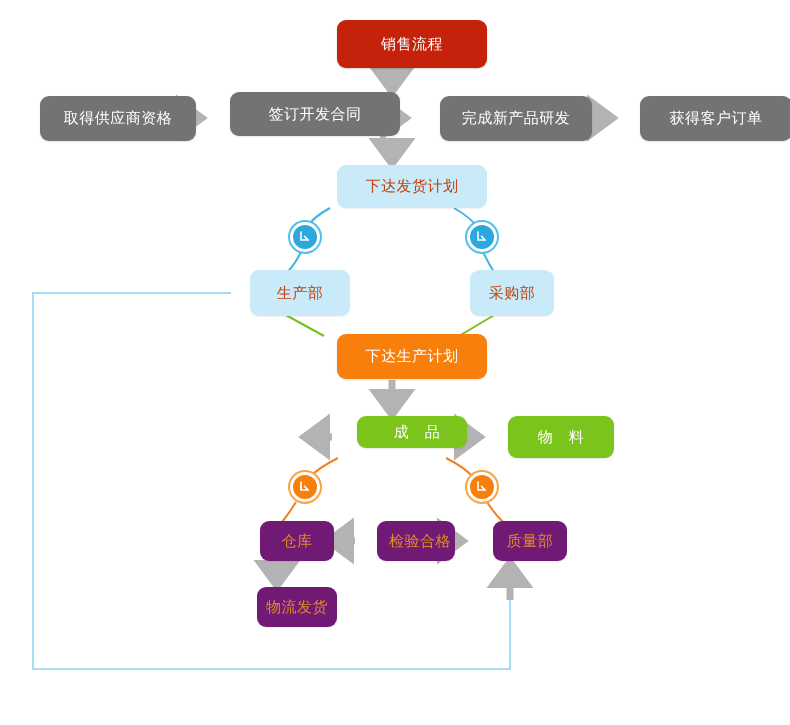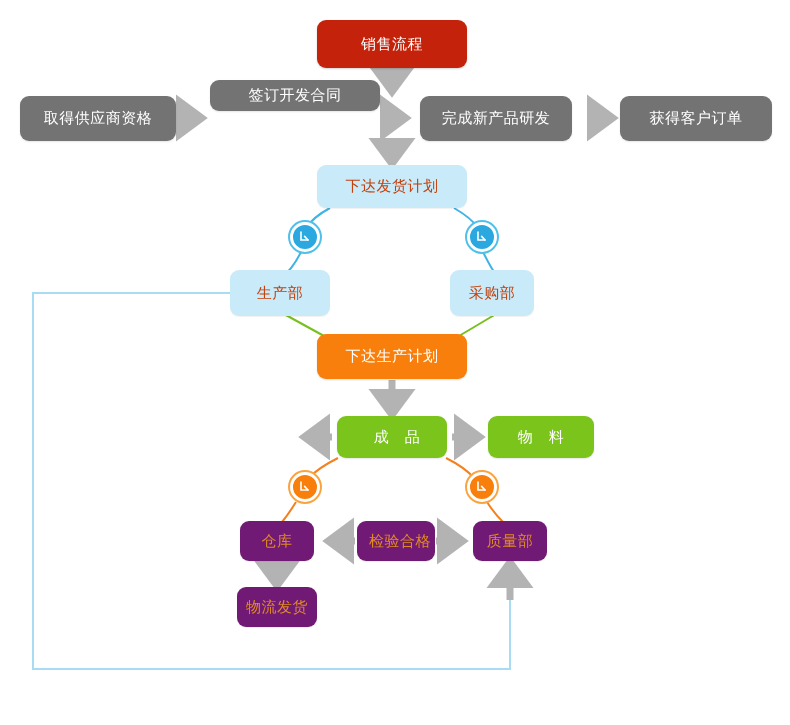--- a/index.html
+++ b/index.html
@@ -30,20 +30,21 @@
     box-sizing: border-box;
     display: flex;
     align-items: center;
     justify-content: center;
     border-radius: 9px;
     font-size: 15px;
     letter-spacing: 0.5px;
     white-space: pre;
     text-align: center;
     line-height: 1.1;
+    margin-left: 20px;
   }
   .n-red {
     background: #c4220a;
     color: #ffffff;
     box-shadow: 0 1px 2px rgba(0,0,0,0.18);
   }
   .n-blue {
     background: #737373;
     color: #ffffff;
     box-shadow: 0 1px 2px rgba(0,0,0,0.10);
@@ -181,21 +182,21 @@
   </svg>
 
   <div class="node n-red" style="left:317px; top:20px; width:150px; height:48px;">
     <span>销售流程</span>
   </div>
 
   <div class="node n-blue" style="left:20px; top:96px; width:156px; height:45px;">
     <span>取得供应商资格</span>
   </div>
 
-  <div class="node n-blue" style="left:210px; top:80px; width:170px; height:31px;">
+  <div class="node n-blue" style="left:210px; top:92px; width:170px; height:44px;">
     <span>签订开发合同</span>
   </div>
 
   <div class="node n-blue" style="left:420px; top:96px; width:152px; height:45px;">
     <span>完成新产品研发</span>
   </div>
 
   <div class="node n-blue" style="left:620px; top:96px; width:152px; height:45px;">
     <span>获得客户订单</span>
   </div>
@@ -210,21 +211,21 @@
 
   <div class="node n-lightblue" style="left:450px; top:270px; width:84px; height:46px;">
     <span>采购部</span>
   </div>
 
   <div class="node n-orange" style="left:317px; top:334px; width:150px; height:45px;">
     <span>下达生产计划</span>
   </div>
 
 
-  <div class="node n-green" style="left:337px; top:416px; width:110px; height:42px;padding-left:10px;">
+  <div class="node n-green" style="left:337px; top:416px; width:110px; height:32px;padding-left:10px;">
     <span>成　品</span>
   </div>
 
   <div class="node n-green" style="left:488px; top:416px; width:106px; height:42px;">
     <span>物　料</span>
   </div>
 
   <div class="node n-lightorange" style="left:240px; top:521px; width:74px; height:40px;">
     <span>仓库</span>
   </div>

